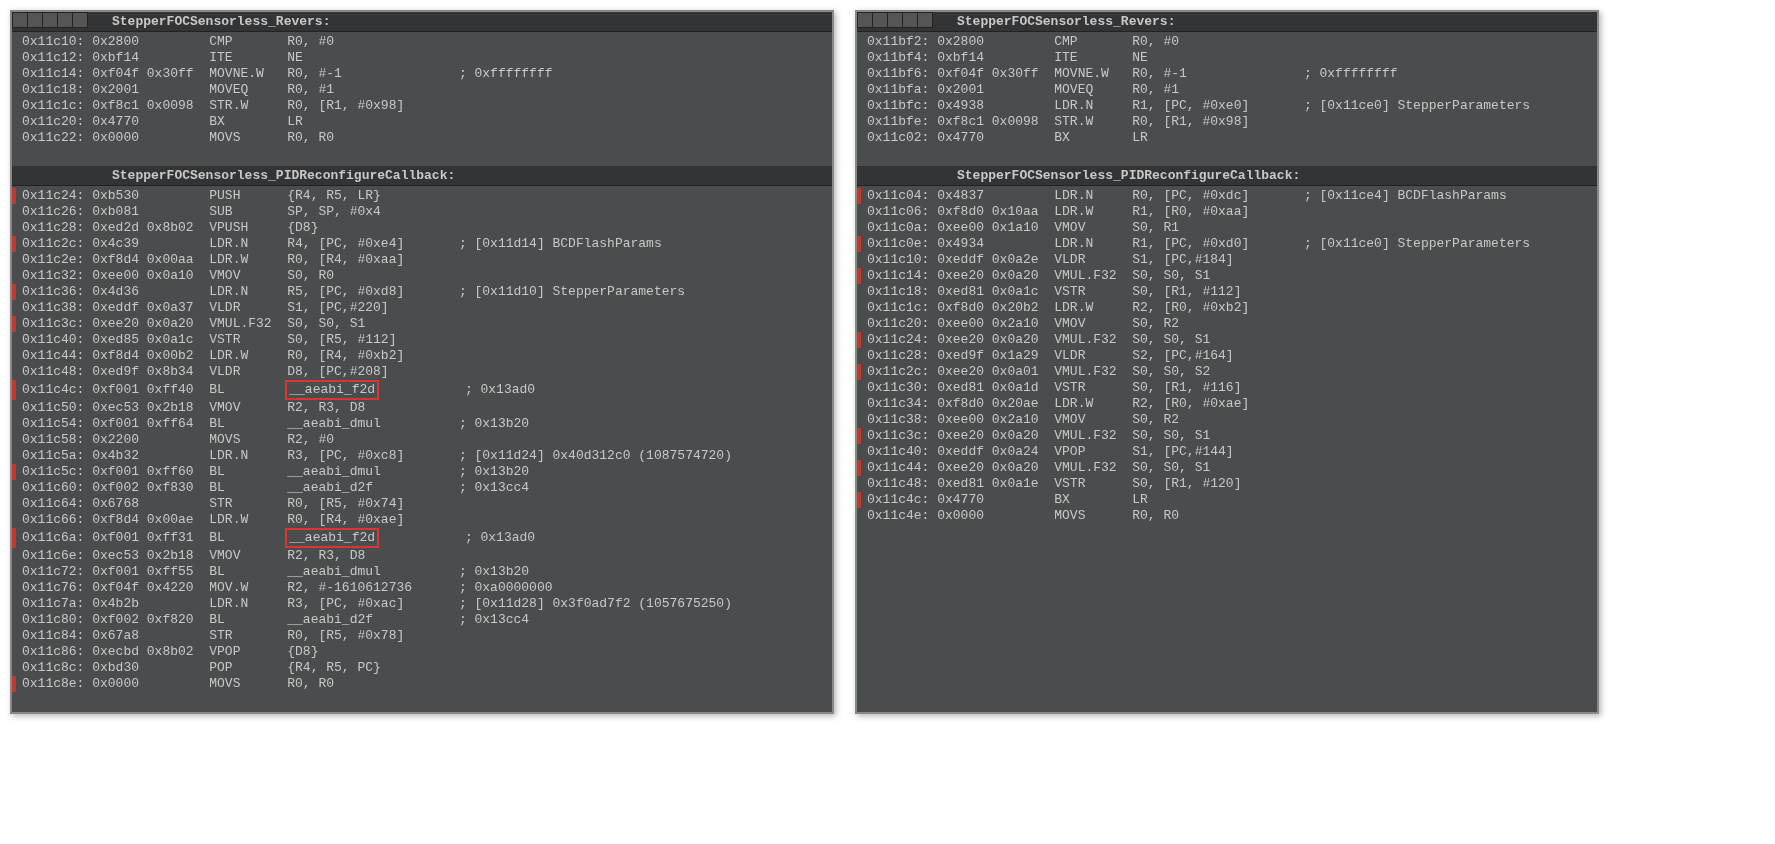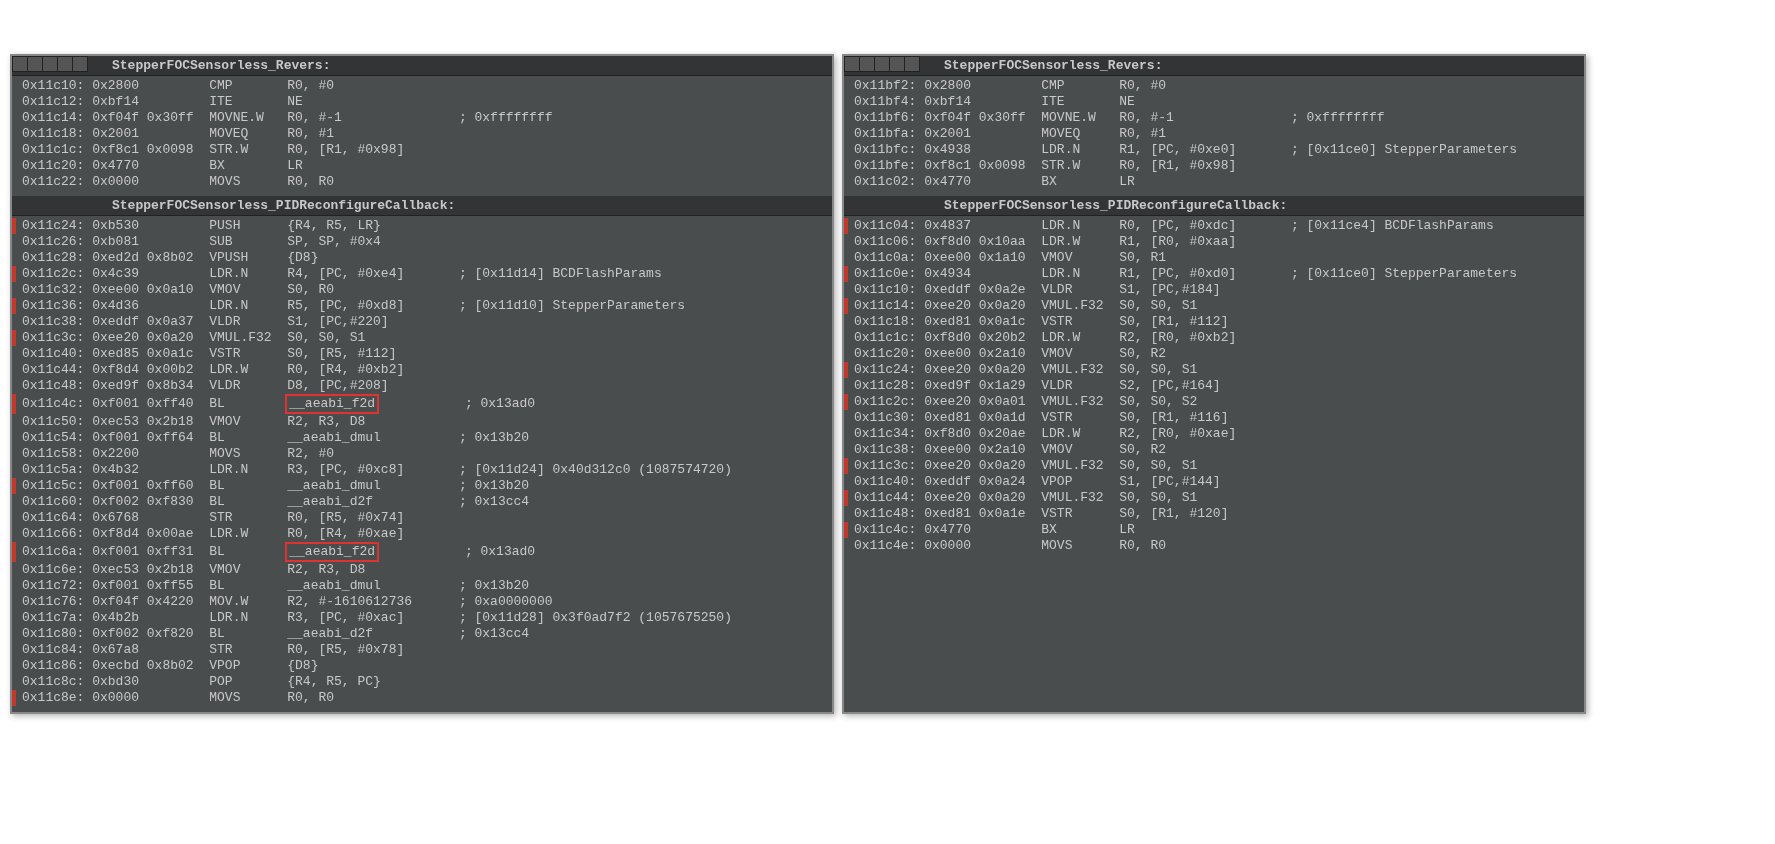--- a/index.html
+++ b/index.html
@@ -28,21 +28,21 @@
     position: absolute;
     left: 0; top: 0;
     display: flex;
   }
   .hdr .tab {
     width: 14px; height: 14px;
     background: #555;
     border: 1px solid #222;
     margin-right: -1px;
   }
-  .lines { padding: 2px 10px 6px 10px; }
+  .lines { padding: 2px 10px 20px 10px; }
   .line {
     position: relative;
     white-space: pre;
     color: #c8c8c8;
     line-height: 16px;
   }
   .line.mark::before {
     content: "";
     position: absolute;
     left: -10px;
@@ -56,21 +56,21 @@
     border: 2px solid #d33;
     padding: 0 2px;
     margin-left: -2px;
     font-family: Liberation Mono, monospace;
   }
   
 </style>
 </head>
 <body>
 
-<div id="root" style="display: flex; gap: 8px; margin-top: 44px;">
+<div id="root" style="display: flex; gap: 21px;">
     <div class="panel" style="width: 820px;">
       <div class="hdr">StepperFOCSensorless_Revers:<div class="tabs">
           <div class="tab"></div>
           <div class="tab"></div>
           <div class="tab"></div>
           <div class="tab"></div>
           <div class="tab"></div>
         </div></div>
       <div class="lines">
         <div class="line"><span>0x11c10: 0x2800         CMP       </span><span>R0, #0                </span></div>
@@ -86,20 +86,21 @@
           <div class="tab"></div>
           <div class="tab"></div>
           <div class="tab"></div>
           <div class="tab"></div>
         </div></div>
       <div class="lines">
         <div class="line mark"><span>0x11c24: 0xb530         PUSH      </span><span>{R4, R5, LR}          </span></div>
         <div class="line"><span>0x11c26: 0xb081         SUB       </span><span>SP, SP, #0x4          </span></div>
         <div class="line"><span>0x11c28: 0xed2d 0x8b02  VPUSH     </span><span>{D8}                  </span></div>
         <div class="line mark"><span>0x11c2c: 0x4c39         LDR.N     </span><span>R4, [PC, #0xe4]       </span><span>; [0x11d14] BCDFlashParams</span></div>
+        <div class="line"><span>0x11c2e: 0xf8d4 0x00aa  LDR.W     </span><span>R0, [R4, #0xaa]       </span></div>
         <div class="line"><span>0x11c32: 0xee00 0x0a10  VMOV      </span><span>S0, R0                </span></div>
         <div class="line mark"><span>0x11c36: 0x4d36         LDR.N     </span><span>R5, [PC, #0xd8]       </span><span>; [0x11d10] StepperParameters</span></div>
         <div class="line"><span>0x11c38: 0xeddf 0x0a37  VLDR      </span><span>S1, [PC,#220]         </span></div>
         <div class="line mark"><span>0x11c3c: 0xee20 0x0a20  VMUL.F32  </span><span>S0, S0, S1            </span></div>
         <div class="line"><span>0x11c40: 0xed85 0x0a1c  VSTR      </span><span>S0, [R5, #112]        </span></div>
         <div class="line"><span>0x11c44: 0xf8d4 0x00b2  LDR.W     </span><span>R0, [R4, #0xb2]       </span></div>
         <div class="line"><span>0x11c48: 0xed9f 0x8b34  VLDR      </span><span>D8, [PC,#208]         </span></div>
         <div class="line mark"><span>0x11c4c: 0xf001 0xff40  BL        </span><span class="hotbox">__aeabi_f2d</span><span>           </span><span>; 0x13ad0</span></div>
         <div class="line"><span>0x11c50: 0xec53 0x2b18  VMOV      </span><span>R2, R3, D8            </span></div>
         <div class="line"><span>0x11c54: 0xf001 0xff64  BL        </span><span>__aeabi_dmul          </span><span>; 0x13b20</span></div>

